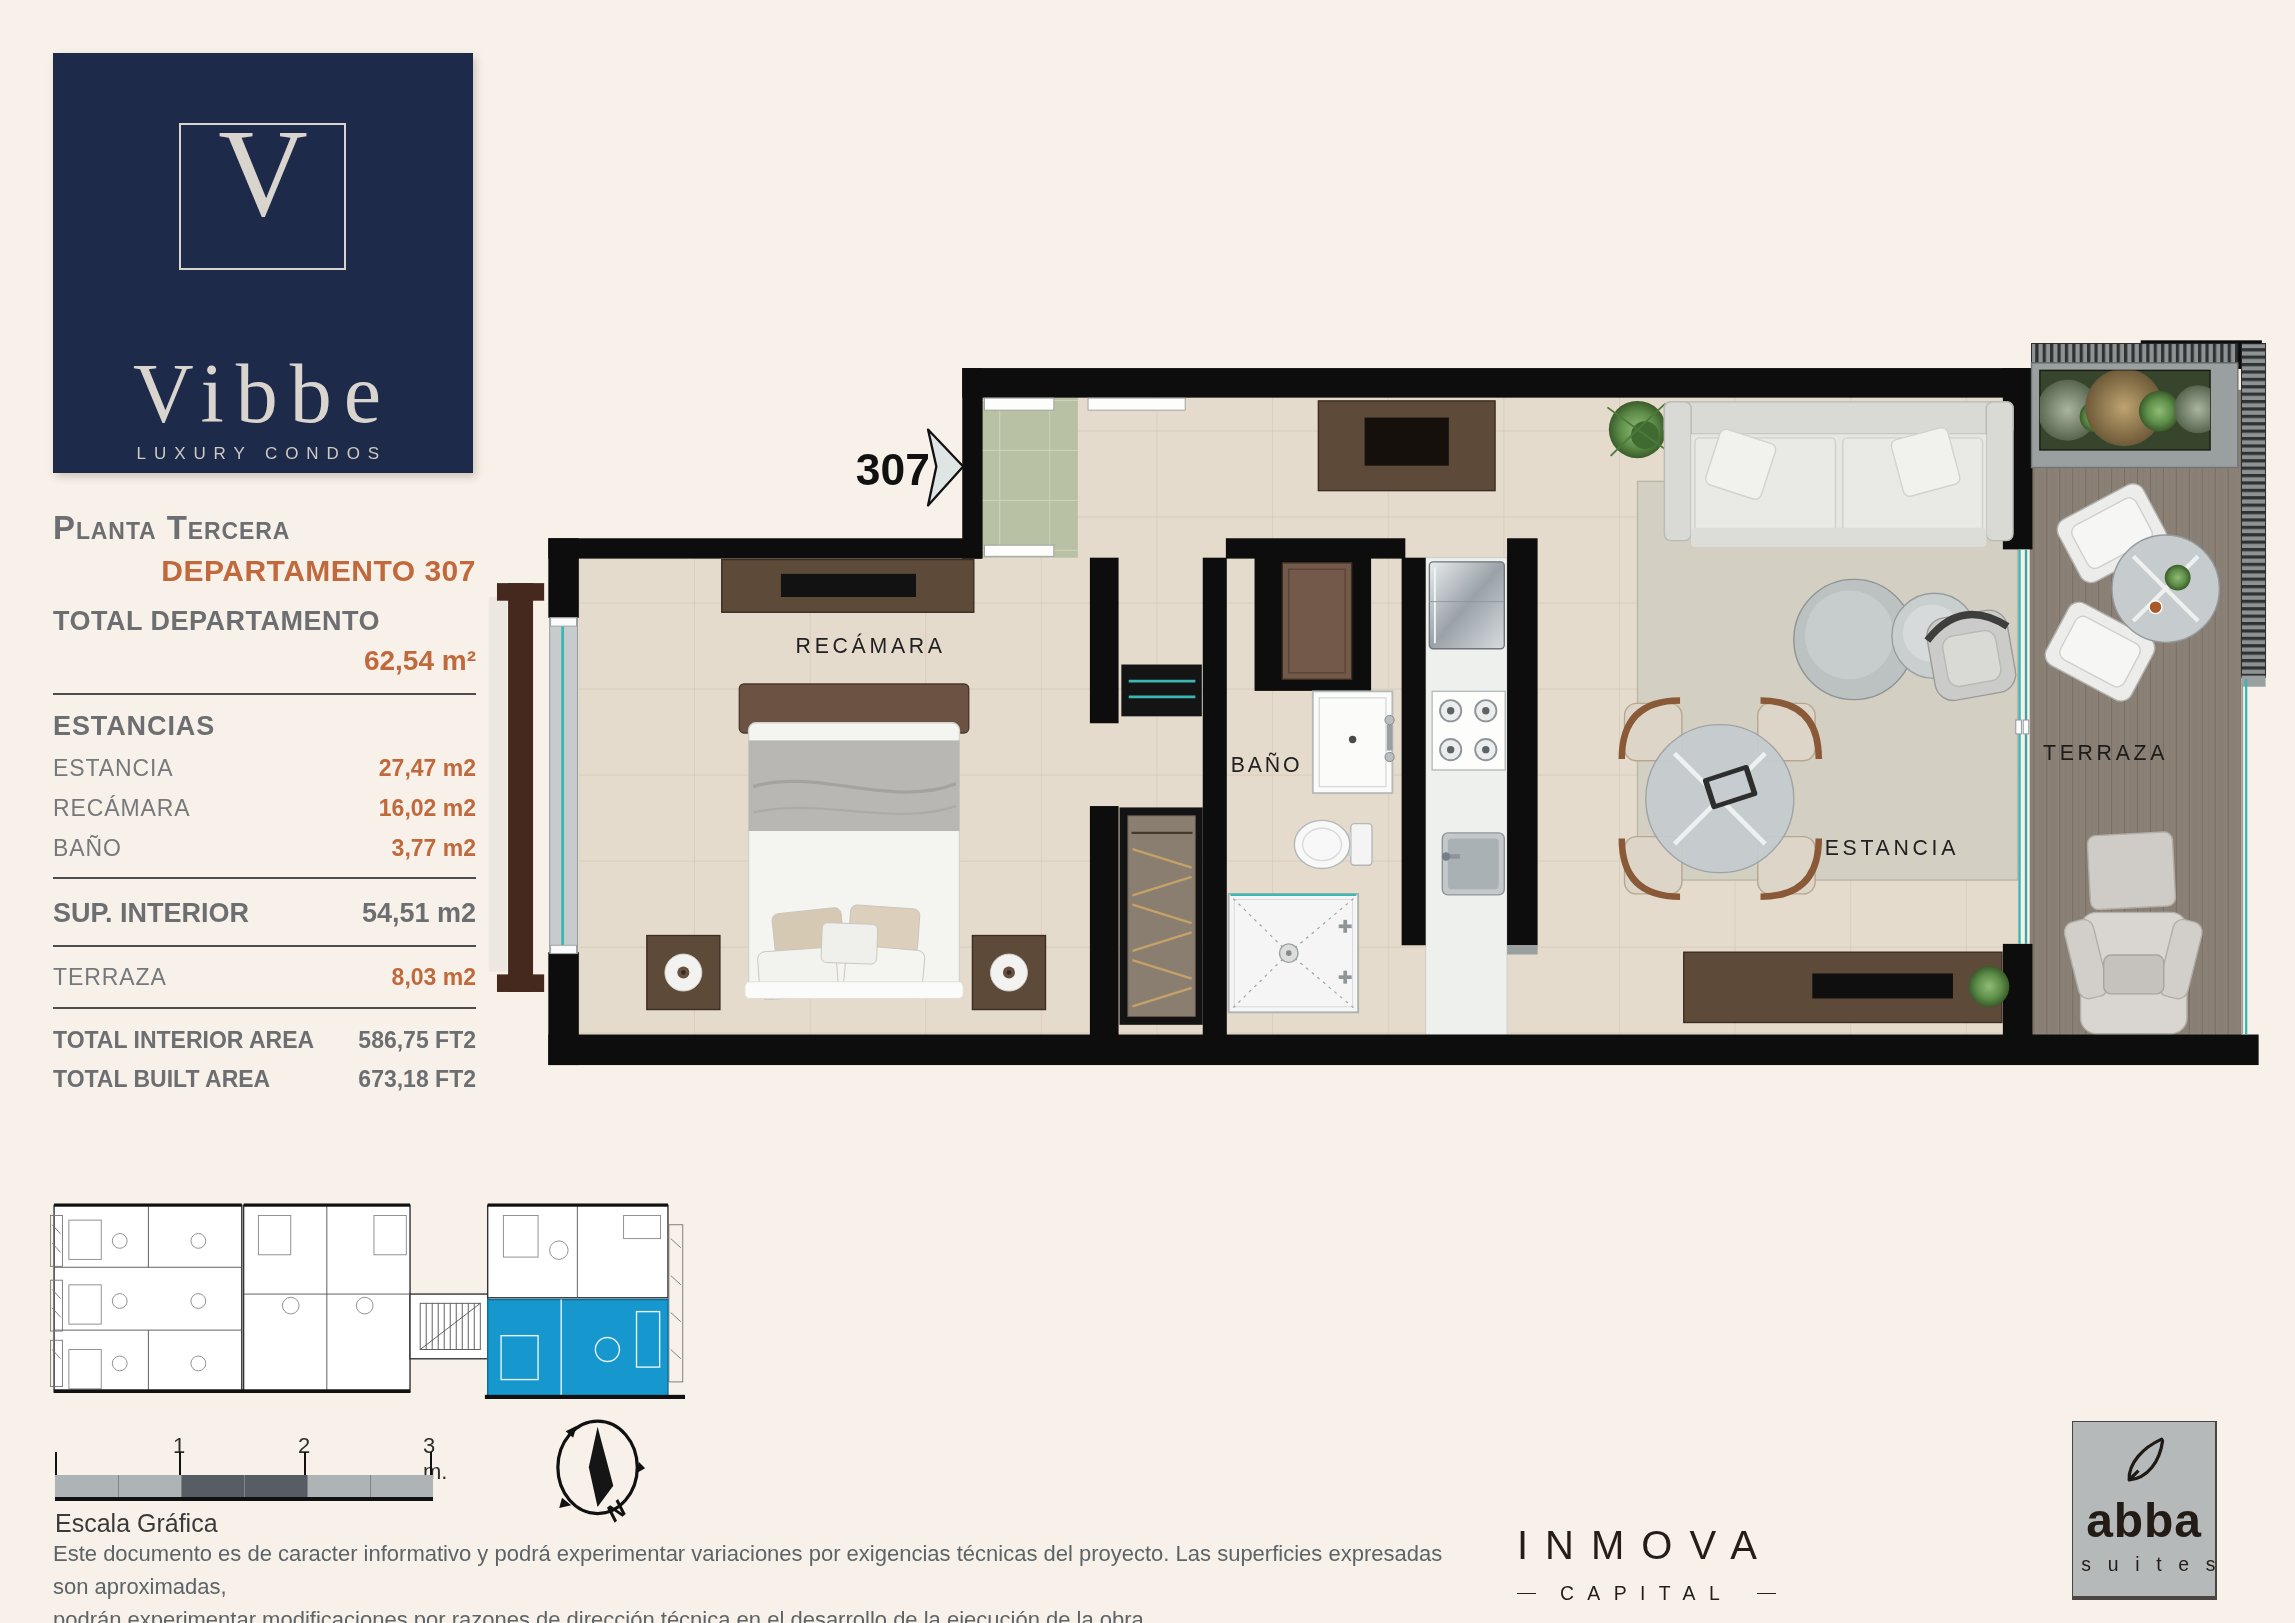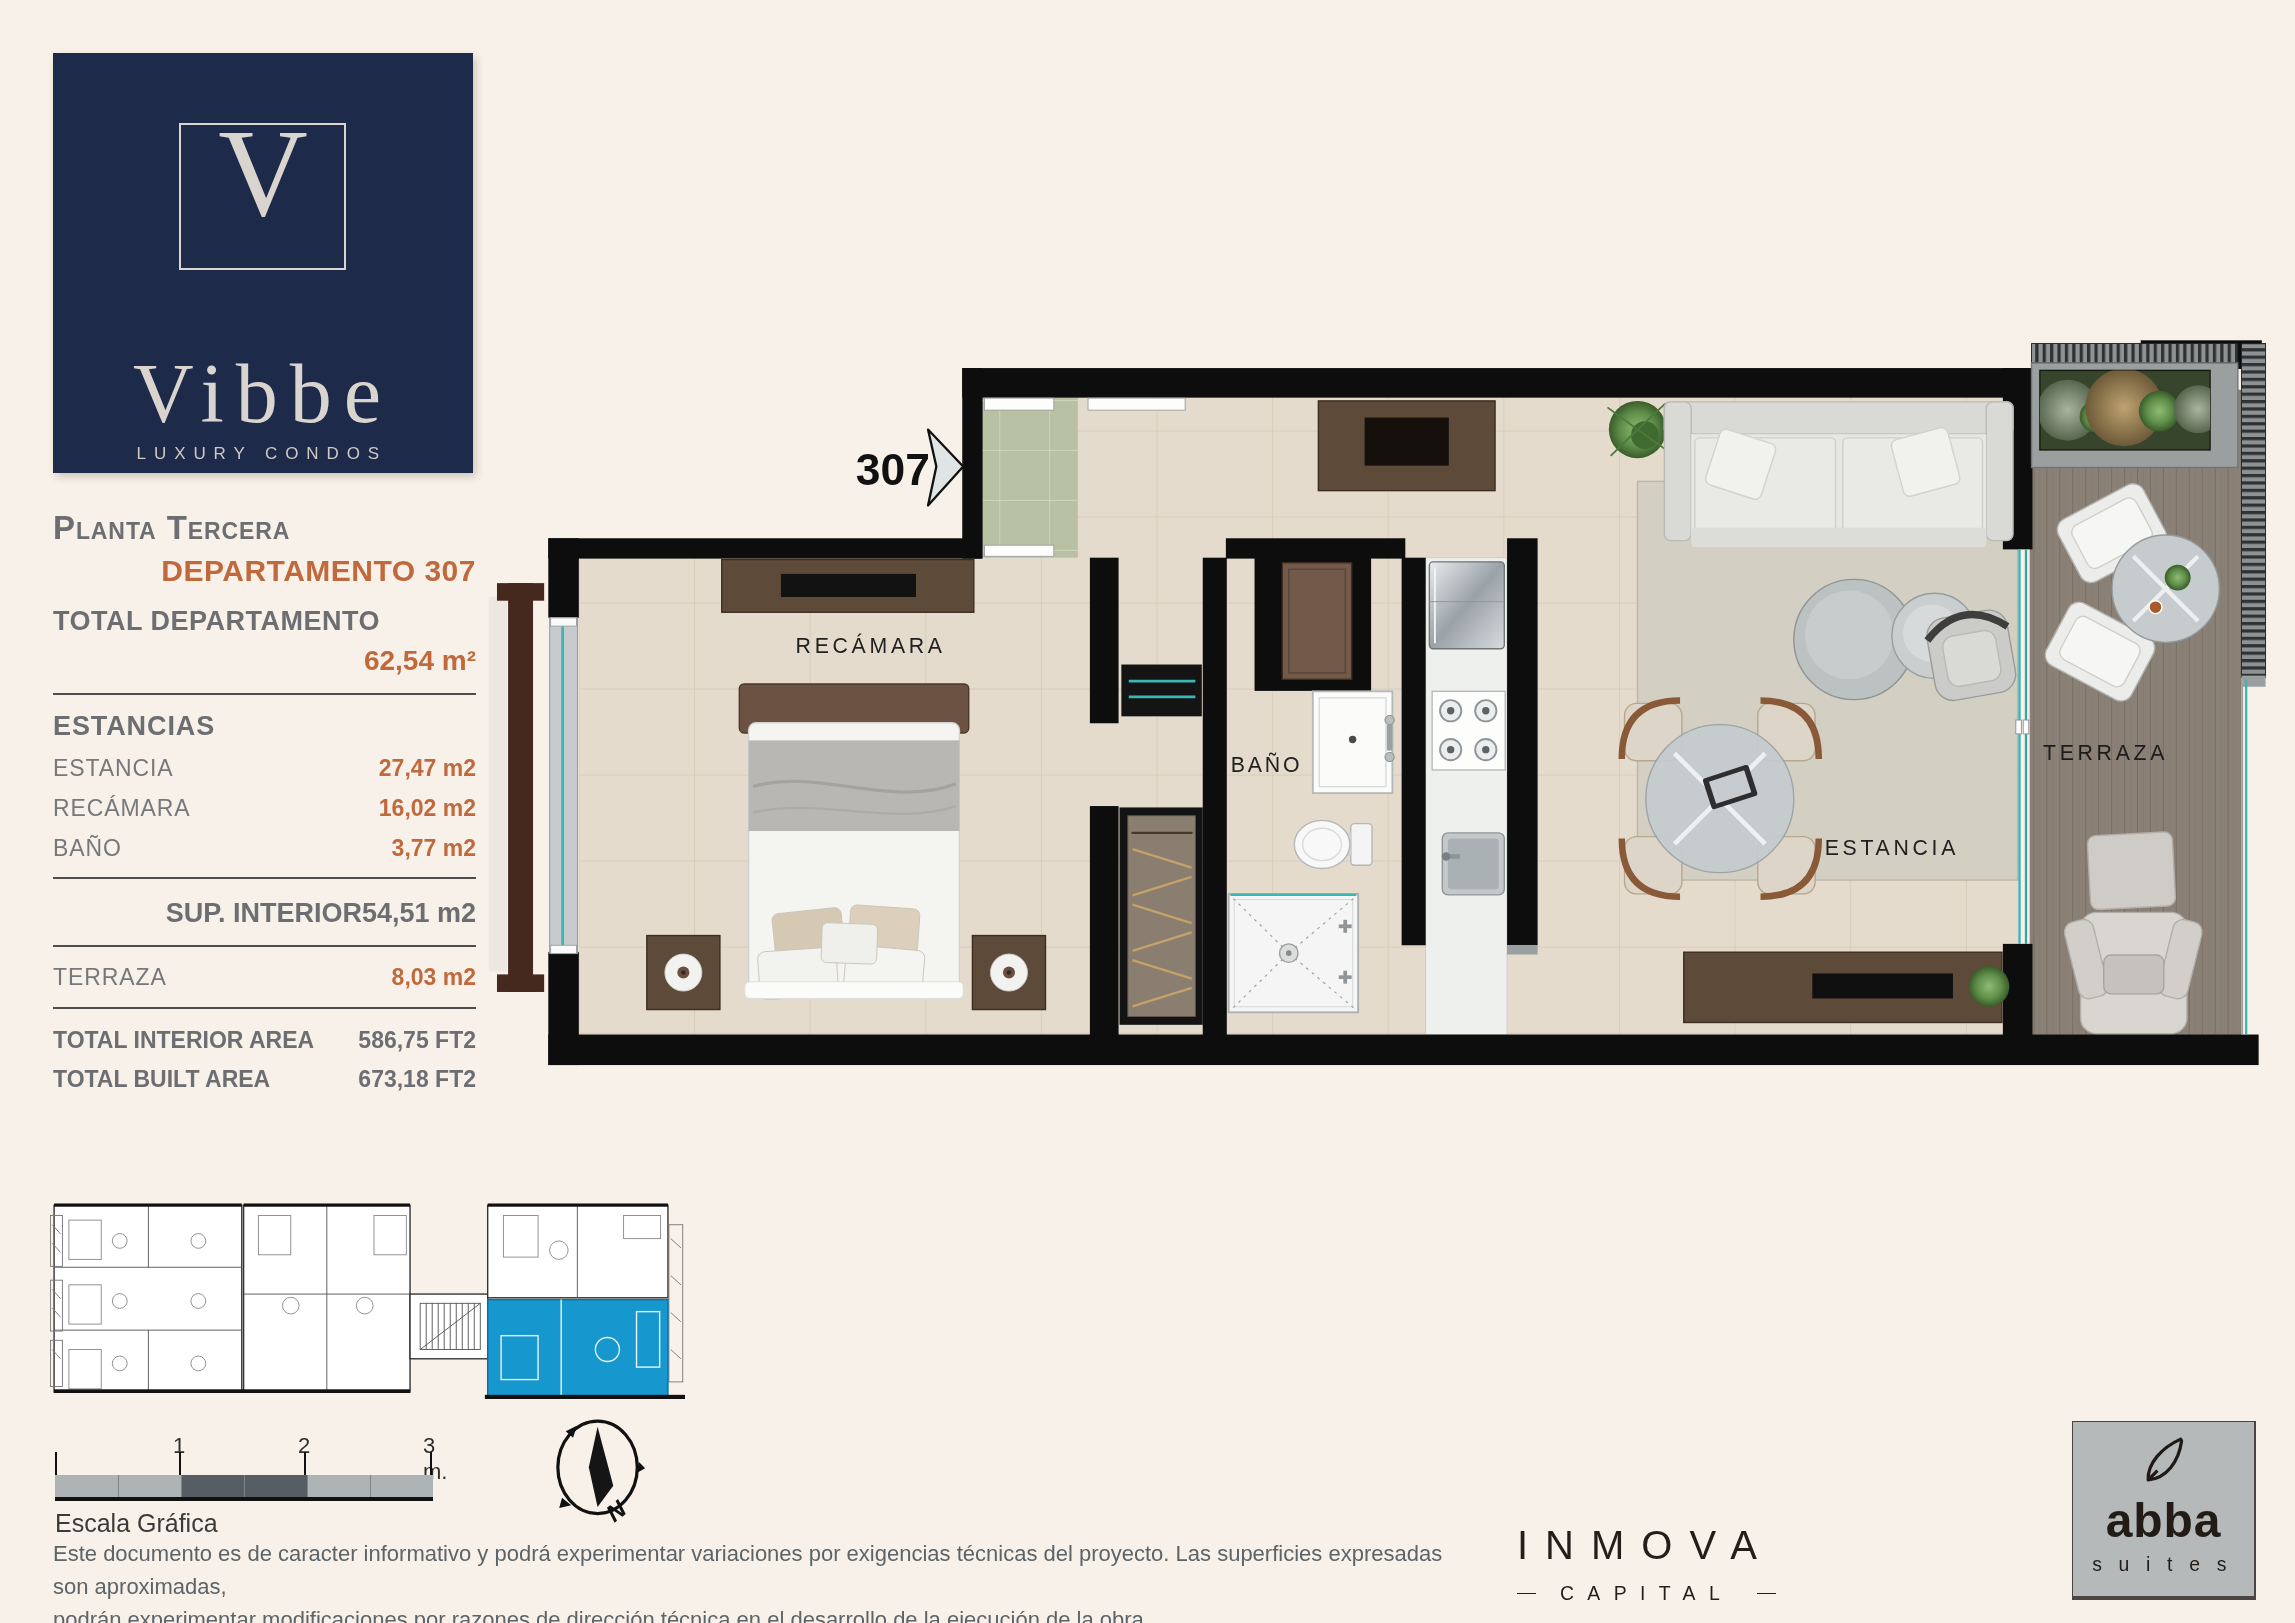--- a/index.html
+++ b/index.html
@@ -23,21 +23,21 @@
                font-size:33px;color:#6d6e72;letter-spacing:0.9px;}
   .unit-title{text-align:right;font-weight:bold;font-size:30px;color:#c0693c;margin-top:6.5px;letter-spacing:0.5px;}
   .total-label{font-weight:bold;font-size:27px;color:#6d6e72;margin-top:18.5px;letter-spacing:0.5px;}
   .total-value{text-align:right;font-weight:bold;font-size:28px;color:#c0693c;margin-top:8.3px;}
   .rule{border:none;border-top:2.3px solid #4d4d4d;margin:15.7px 0 0 0;}
   .rooms-heading{font-weight:bold;font-size:27px;color:#6d6e72;margin-top:15.7px;letter-spacing:0.9px;}
   .room-row{display:flex;justify-content:space-between;font-size:23px;margin-top:13px;}
   .room-row:first-of-type{margin-top:35px;}
   .room-label{color:#77787c;letter-spacing:0.9px;}
   .room-value{color:#c0693c;font-weight:bold;}
-  .sup-row{display:flex;justify-content:flex-end;font-weight:bold;font-size:27px;color:#6d6e72;margin-top:18.5px;}
+  .sup-row{display:flex;justify-content:space-between;font-weight:bold;font-size:27px;color:#6d6e72;margin-top:18.5px;}
   .terr-row{display:flex;justify-content:space-between;font-size:23px;margin-top:17.6px;}
   .tot-row{display:flex;justify-content:space-between;font-weight:bold;font-size:23px;color:#6d6e72;margin-top:12px;}
 
   
   .plan-svg{position:absolute;left:481px;top:338px;}
   .miniplan-svg{position:absolute;left:50px;top:1197px;}
   .compass-svg{position:absolute;left:550px;top:1407px;}
 
   .scalebar{position:absolute;left:55px;top:1433px;width:378px;height:69px;}
   .sb-label{position:absolute;top:0;font-size:22px;color:#2e2e2e;}
@@ -52,21 +52,21 @@
   .inmova{position:absolute;left:1517px;top:1523px;width:259px;color:#241d19;}
   .inmova-name{font-size:40px;letter-spacing:17px;font-weight:normal;white-space:nowrap;}
   .inmova-sub{display:flex;align-items:center;gap:24px;margin-top:14px;}
   .inmova-dash{width:33px;height:1.9px;background:#241d19;}
   .inmova-capital{font-size:19.4px;letter-spacing:13.4px;white-space:nowrap;}
 
   .mvre{position:absolute;left:1861px;top:1426px;width:153px;text-align:center;}
   .mvre-name{font-size:56px;font-weight:bold;color:#1b6ba0;letter-spacing:1.4px;line-height:.85;}
   .mvre-sub{font-size:20.4px;font-weight:bold;color:#6a666b;letter-spacing:19.4px;margin-top:8.3px;margin-left:6.5px;white-space:nowrap;}
 
-  .abba{position:absolute;left:2072px;top:1421px;width:184px;height:179px;background:#b6b9ba;
+  .abba{position:absolute;left:2072px;top:1421px;width:145px;height:179px;background:#b6b9ba;
         border:1.4px solid #4a4442;border-right-width:2.8px;border-bottom-width:4.6px;box-sizing:border-box;text-align:center;}
   .abba-name{font-size:48px;font-weight:bold;color:#231c16;margin-top:2.8px;letter-spacing:0.9px;}
   .abba-sub{font-size:19.4px;color:#231c16;letter-spacing:16.7px;margin-top:4.6px;margin-left:8.3px;}
 </style>
 </head>
 <body>
 
 <div id="page">
 
   <div class="brand-block">

